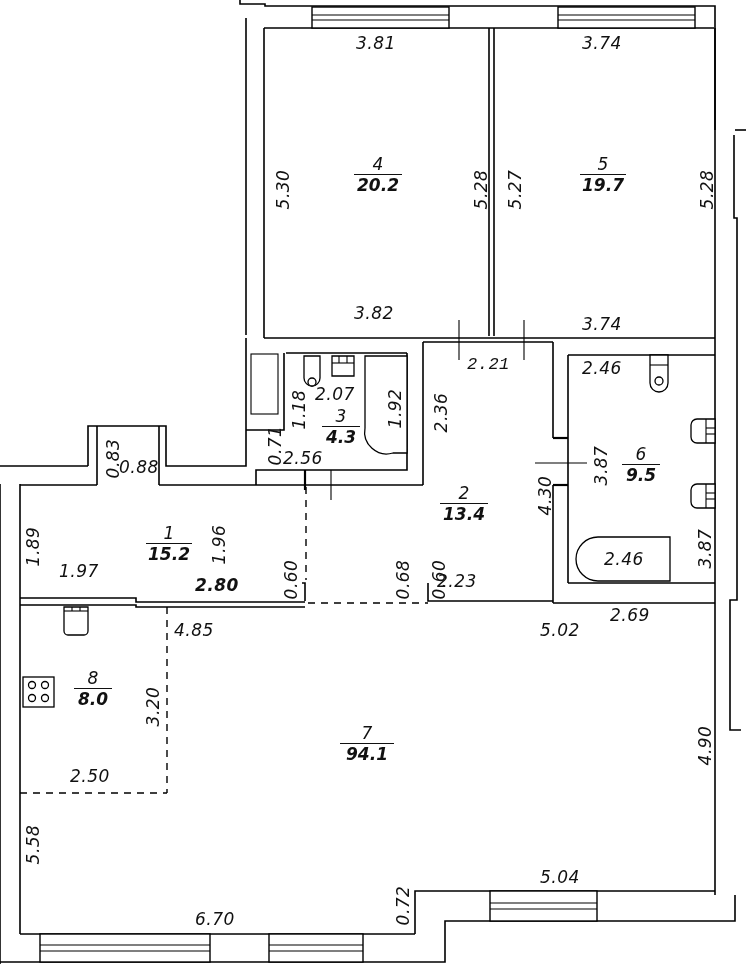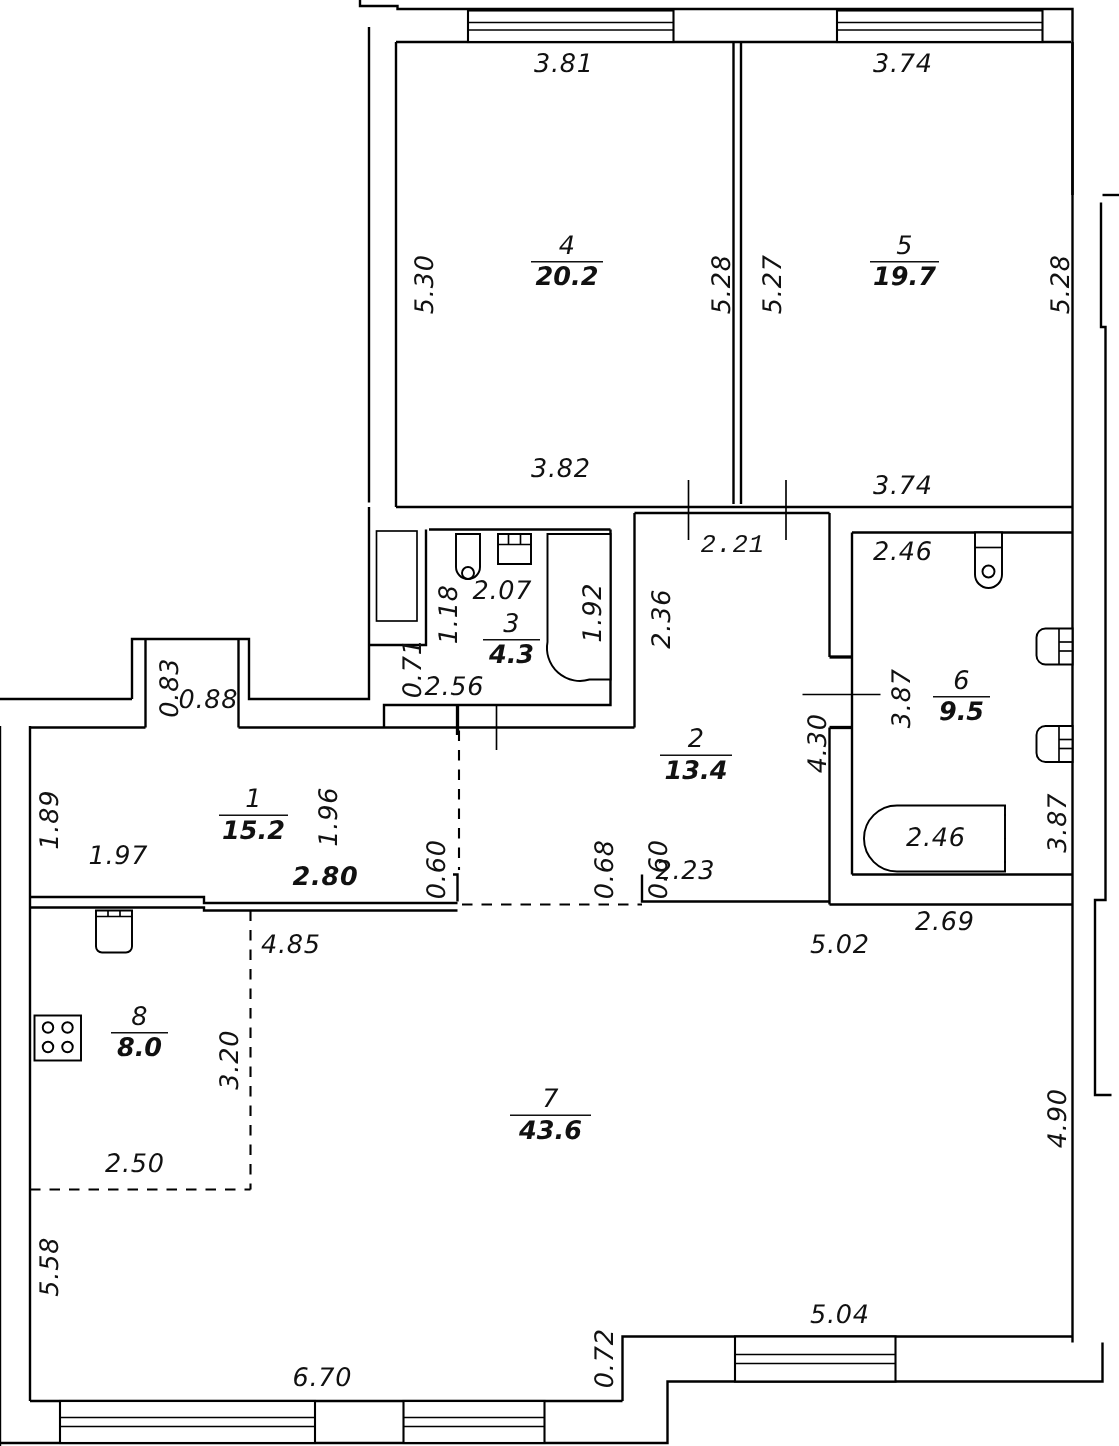--- a/index.html
+++ b/index.html
@@ -186,21 +186,21 @@
 <div class="room-label" style="left:146px; top:525px; width:46px;">
   <span class="num">1</span>
   <span class="area">15.2</span>
 </div>
 <div class="room-label" style="left:74px; top:670px; width:38px;">
   <span class="num">8</span>
   <span class="area">8.0</span>
 </div>
 <div class="room-label" style="left:340px; top:725px; width:54px;">
   <span class="num">7</span>
-  <span class="area">43.6</span>
+  <span class="area">94.1</span>
 </div>
 
 <div class="lbl" style="left:356px; top:35px;">3.81</div>
 <div class="lbl" style="left:354px; top:305px;">3.82</div>
 <div class="lbl" style="left:582px; top:35px;">3.74</div>
 <div class="lbl" style="left:582px; top:316px;">3.74</div>
 <div class="lbl" style="left:315px; top:386px;">2.07</div>
 <div class="lbl" style="left:283px; top:450px;">2.56</div>
 <div class="lbl" style="left:467px; top:356px;font-family:Liberation Mono, monospace;">2.21</div>
 <div class="lbl" style="left:437px; top:573px;">2.23</div>

